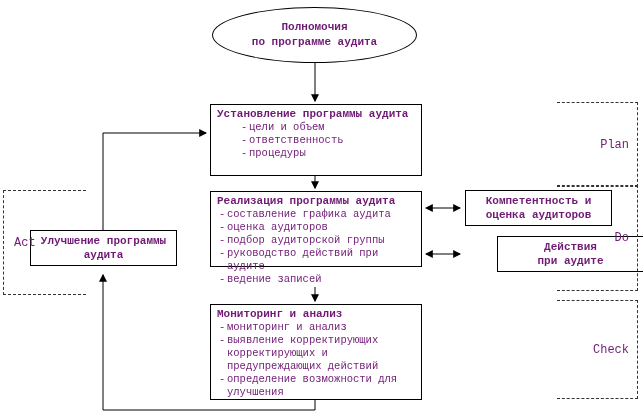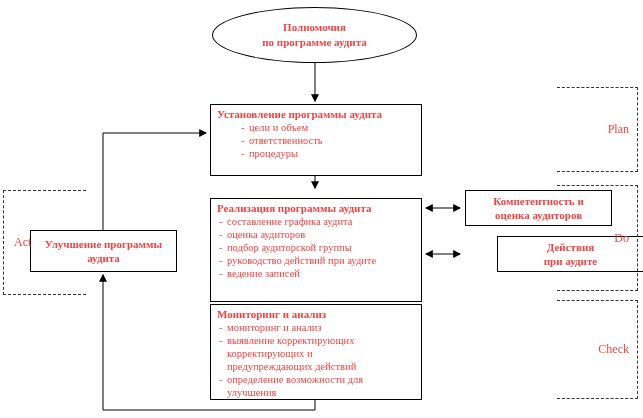--- a/index.html
+++ b/index.html
@@ -1,62 +1,62 @@
 <!DOCTYPE html>
 <html><head>
 <meta charset="utf-8">
 <style>
   html,body{margin:0;padding:0;background:#ffffff;}
   .stage{
     position:relative;
     width:643px;height:418px;
     background:#ffffff;
-    font-family:Liberation Serif, serif;
-    color:#ef4444;
+    font-family:Liberation Mono, monospace;
+    color:#701a75;
     overflow:hidden;
     border-radius:29px;
   }
   .connectors{position:absolute;left:0;top:0;pointer-events:none;}
   .ellipse{
     position:absolute;left:212px;top:7px;width:205px;height:56px;
     border:1px solid #000;border-radius:50%;
     display:flex;flex-direction:column;align-items:center;justify-content:center;
     font-weight:bold;font-size:11px;line-height:1.35;text-align:center;
     background:#fff;box-sizing:border-box;
   }
   .box{
     position:absolute;border:1px solid #000;background:#fff;box-sizing:border-box;
   }
   .main-box{left:210px;width:212px;padding:2px 6px;}
   #establish{top:104px;height:72px;}
-  #implement{top:198px;height:104px;}
+  #implement{top:191px;height:76px;}
   #monitor{top:304px;height:96px;}
   .box-title{font-weight:bold;font-size:11px;line-height:14px;}
   .items{font-size:10.5px;line-height:13px;}
   .item{position:relative;padding-left:10px;}
   .item::before{content:"-";position:absolute;left:2px;}
   #establish .items{padding-left:22px;}
   #monitor .item{max-width:172px;}
   .side-box{
     display:flex;flex-direction:column;align-items:center;justify-content:center;
     font-weight:bold;font-size:11px;line-height:1.3;text-align:left;
   }
-  #improve{left:30px;top:230px;width:147px;height:42px;}
+  #improve{left:30px;top:230px;width:147px;height:36px;}
   #competence{left:465px;top:190px;width:147px;height:36px;}
   #actions{left:465px;top:236px;width:147px;height:36px;margin-left:32px;}
   .bracket{
     position:absolute;box-sizing:border-box;
     display:flex;align-items:center;
     font-size:12px;
   }
   .bracket-right{
     border-top:1px dashed #333;border-right:1px dashed #333;border-bottom:1px dashed #333;
     left:557px;width:81px;justify-content:flex-end;padding-right:8px;
   }
-  #plan{top:87px;height:85px;}
+  #plan{top:102px;height:85px;}
   #do{top:185px;height:106px;}
   #check{top:300px;height:99px;}
   #act{
     border-top:1px dashed #333;border-left:1px dashed #333;border-bottom:1px dashed #333;
     left:3px;top:190px;width:83px;height:105px;
     justify-content:flex-start;padding-left:10px;
   }
 </style>
 </head>
 <body>

